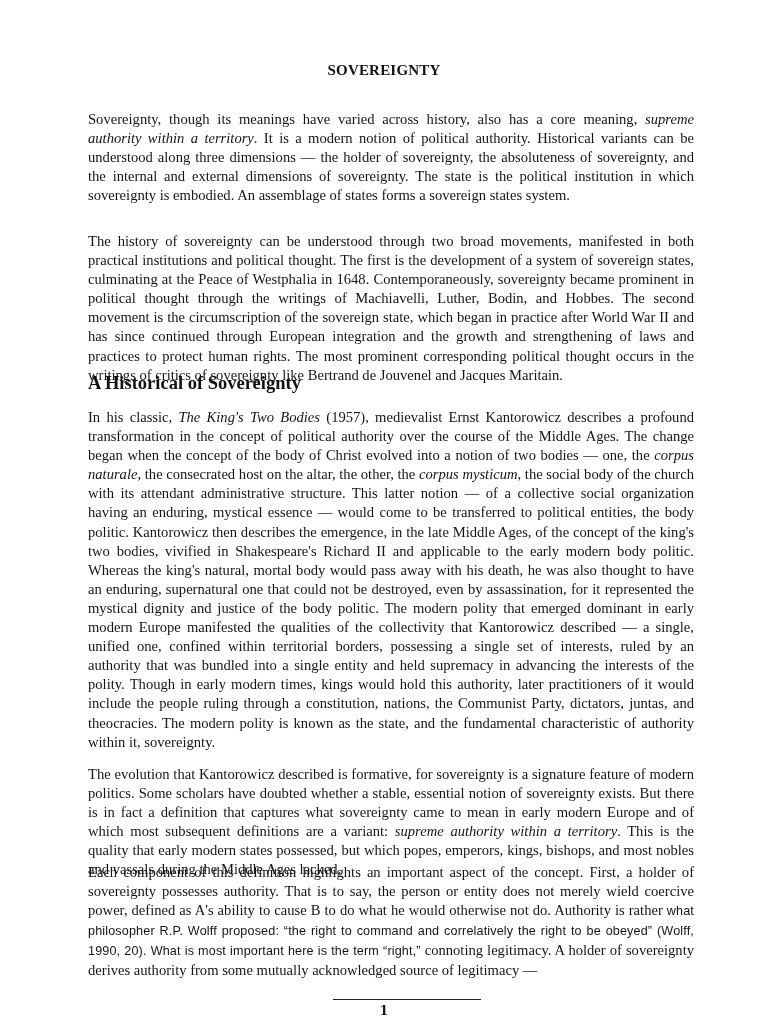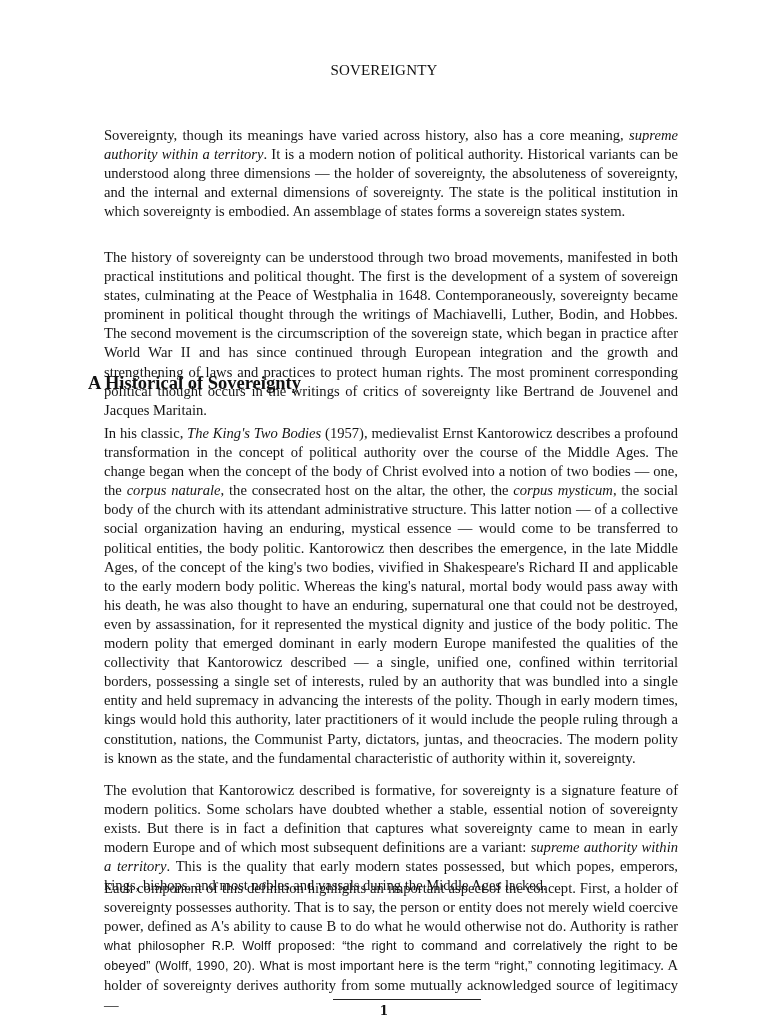--- a/index.html
+++ b/index.html
@@ -4,28 +4,28 @@
   <style>
     html, body { margin: 0; padding: 0; background: #ffffff; }
     body { width: 768px; height: 1024px; overflow: hidden; position: relative; }
     .page {
       position: absolute; left: 0; top: 0; width: 768px; height: 1024px;
       background: #ffffff; color: #111111;
       font-family: "Liberation Serif", "DejaVu Serif", serif;
     }
     .title {
       position: absolute; top: 62px; left: 0; width: 768px; text-align: center;
-      font-weight: normal; font-size: 15px; letter-spacing: 0.2px; color: #111;
+      font-weight: bold; font-size: 15px; letter-spacing: 0.2px; color: #111;
     }
     .body {
       position: absolute; left: 88px; width: 606px;
       font-size: 14.6px; line-height: 19.1px; text-align: justify;
       color: #151515;
     }
-    .body p { margin: 16px; }
+    .body p { margin: 0; }
     #p1 { top: 110px; }
     #p2 { top: 232px; }
     .heading {
       position: absolute; left: 88px; top: 373px;
       font-weight: bold; font-size: 18.5px; color: #111;
     }
     #p3 { top: 408px; }
     #p4 { top: 765px; }
     #p5 { top: 863px; }
     #p5 .wolff { font-family: Liberation Sans, sans-serif; font-size: 12.6px; letter-spacing: 0.15px; }

